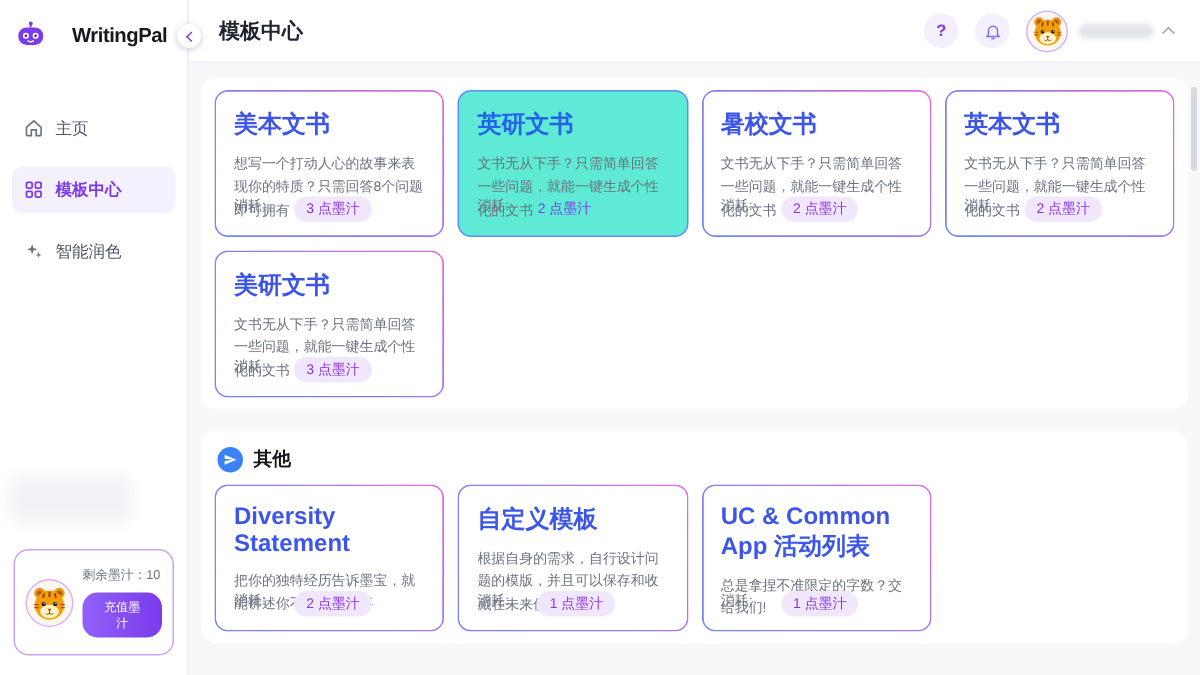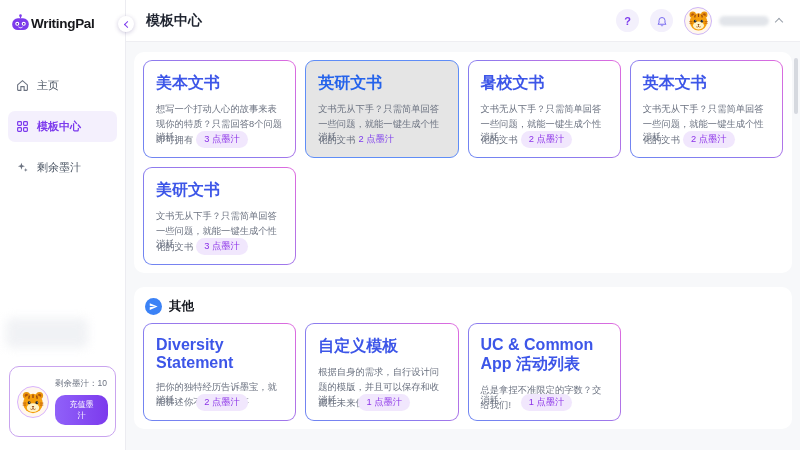--- a/index.html
+++ b/index.html
@@ -2,21 +2,21 @@
 <html><head>
 <meta charset="utf-8">
 <style>
   * { margin:0; padding:0; box-sizing:border-box; }
   html,body { width:800px; height:450px; overflow:hidden; }
   body { font-family:"Liberation Sans","DejaVu Sans",sans-serif; background:#f7f8fa; }
   .app { position:relative; width:800px; height:450px; background:#f7f8fa; overflow:hidden; }
 
   
   .sidebar { position:absolute; left:0; top:0; bottom:0; width:126px; background:#fff; border-right:1px solid #ececf1; z-index:2; }
-  .logo { display:flex; align-items:center; gap:0; padding:13px 8px 10px 10px; }
+  .logo { display:flex; align-items:center; gap:17px; padding:13px 8px 10px 10px; }
   .logo-text { font-size:13.5px; font-weight:800; color:#17181c; letter-spacing:-0.3px; }
   .collapse-btn { position:absolute; left:118px; top:16px; width:16px; height:16px; border-radius:50%; background:#fff; box-shadow:0 1px 4px rgba(60,40,120,.25); z-index:6; display:flex; align-items:center; justify-content:center; cursor:pointer; }
   .chev-left { width:5px; height:5px; border-left:1.5px solid #7c3aed; border-bottom:1.5px solid #7c3aed; transform:rotate(45deg); margin-left:2px; }
   .nav { margin-top:26px; }
   .nav-item { display:flex; align-items:center; gap:8px; margin:10px 8px; padding:8px 6px 8px 8px; border-radius:7px; font-size:11px; color:#4b5563; cursor:pointer; }
   .nav-item svg { width:13px; height:13px; flex:0 0 13px; }
   .nav-item.active { background:#f4f0fd; color:#7c3aed; font-weight:700; }
   .sidebar-ghost { position:absolute; bottom:102px; left:6px; width:82px; height:30px; background:#eceef2; filter:blur(5px); border-radius:6px; opacity:.75; }
   .ink-card { position:absolute; left:9px; right:9px; bottom:13px; background:#fff; border:1px solid #c9a4ef; border-radius:10px; padding:11px 7px; display:flex; align-items:center; gap:6px; }
   .tiger-wrap { width:32px; height:32px; border-radius:50%; border:1px solid #d8b4fe; background:#fff7ed; flex:0 0 32px; display:flex; align-items:center; justify-content:center; overflow:hidden; }
@@ -44,21 +44,21 @@
   .panel-header { display:flex; align-items:center; gap:7px; height:18px; margin:2px 2px 8px 2px; }
   .section-icon { width:17px; height:17px; border-radius:50%; background:#3b82f6; display:flex; align-items:center; justify-content:center; flex:0 0 17px; }
   .section-icon svg { width:9px; height:9px; }
   .section-title { font-size:12.5px; font-weight:700; color:#15181f; }
   .collapse-link { margin-left:auto; display:flex; align-items:center; gap:5px; color:#2563eb; font-size:11px; font-weight:600; cursor:pointer; }
   .chev-up-blue { width:5px; height:5px; border-left:1.5px solid #2563eb; border-top:1.5px solid #2563eb; transform:rotate(45deg); margin-top:3px; }
 
   .grid { display:grid; grid-template-columns:repeat(4,1fr); gap:9px; }
   .card { position:relative; height:98px; border-radius:9px; border:1px solid transparent; padding:12px;
           background:linear-gradient(#fff,#fff) padding-box, linear-gradient(225deg,#e06ade 0%,#8f7bee 55%,#6e86f2 100%) border-box; cursor:pointer; }
-  .card.highlighted { background:#e5e5e5; border:1px solid #5f8df7; }
+  .card.highlighted { background:#5eead4; border:1px solid #5f8df7; }
   .card-title { font-size:16px; font-weight:700; color:#3d56e8; }
   .card.highlighted .card-title { color:#2563eb; }
   .card-desc { margin-top:8px; font-size:9.3px; line-height:1.65; color:#6b7280; }
   .card-cost { position:absolute; left:12px; bottom:9px; display:flex; align-items:flex-start; gap:19px; font-size:9.3px; color:#6b7280; }
   .badge { background:#f1e7fd; color:#8b31e8; padding:2px 8px; border-radius:10px; font-size:9.3px; }
   .card.highlighted .badge { background:transparent; padding:2px 0; color:#7c3aed; }
 
   .scrollbar { position:absolute; right:2px; top:58px; width:4px; height:56px; border-radius:2px; background:#d6d9df; cursor:pointer; }
 </style>
 </head>
@@ -118,21 +118,21 @@
             <rect x="3" y="14" width="7" height="7" rx="1.5"></rect>
             <rect x="14" y="14" width="7" height="7" rx="1.5"></rect>
           </svg>
         <span>模板中心</span>
       </div>
       <div class="nav-item">
         <svg viewBox="0 0 24 24" fill="#6b7280">
             <path d="M10 3l1.6 4.9L16.5 9.5l-4.9 1.6L10 16l-1.6-4.9L3.5 9.5l4.9-1.6z"></path>
             <path d="M18 13l.9 2.6 2.6.9-2.6.9L18 20l-.9-2.6-2.6-.9 2.6-.9z"></path>
           </svg>
-        <span>剩余墨汁</span>
+        <span>智能润色</span>
       </div>
     </nav>
 
     <div class="sidebar-ghost"></div>
 
     <div class="ink-card">
       <div class="tiger-wrap">
         <svg viewBox="0 0 36 36">
             <use href="#tiger-face"></use>
           </svg>

